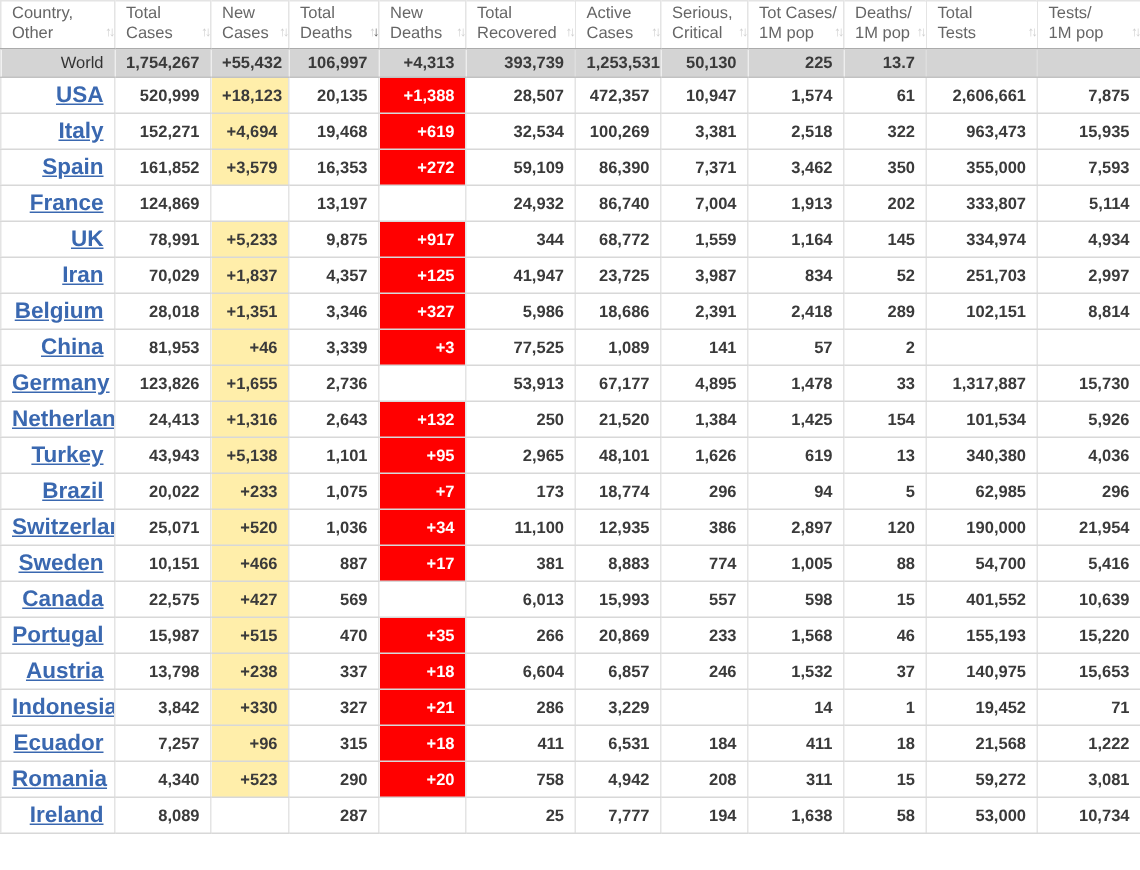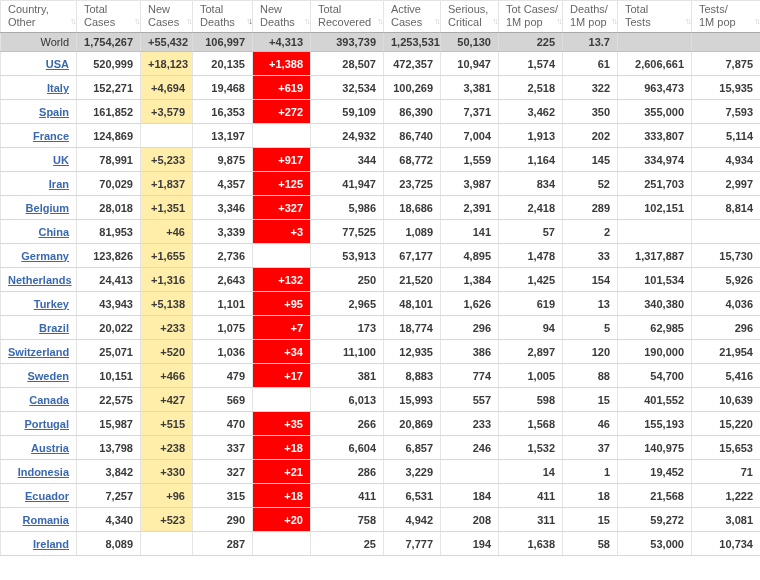--- a/index.html
+++ b/index.html
@@ -30,21 +30,21 @@
     font-size:11px;font-weight:700;color:#3a3a3a;text-align:right;
     padding:0 7px;height:24px;border-bottom:1px solid #d8d8d8;
     vertical-align:middle;
   }
   tr.total-row td{
     background:#d4d4d4;height:19px;border-bottom:1px solid #c2c2c2;
     border-right:1px solid #dedede;
   }
   td.country-cell{text-align:right;}
   td.country-cell a{
-    color:#3a68b0;font-weight:700;text-decoration:underline;font-size:11px;
+    color:#3a68b0;font-weight:700;text-decoration:underline;font-size:15px;
   }
   tr.total-row td.country-cell{font-weight:400;color:#333;}
   td.hl-yellow{background:#ffeeaa;margin-left:46px;}
   td.hl-red{background:#ff0000;color:#fff;}
 </style>
 </head>
 <body>
 
 <table>
   <colgroup>
@@ -271,21 +271,21 @@
         <td>386</td>
         <td>2,897</td>
         <td>120</td>
         <td>190,000</td>
         <td>21,954</td>
       </tr>
       <tr>
         <td class="country-cell"><a href="#">Sweden</a></td>
         <td>10,151</td>
         <td class="hl-yellow">+466</td>
-        <td>479</td>
+        <td>887</td>
         <td class="hl-red">+17</td>
         <td>381</td>
         <td>8,883</td>
         <td>774</td>
         <td>1,005</td>
         <td>88</td>
         <td>54,700</td>
         <td>5,416</td>
       </tr>
       <tr>

